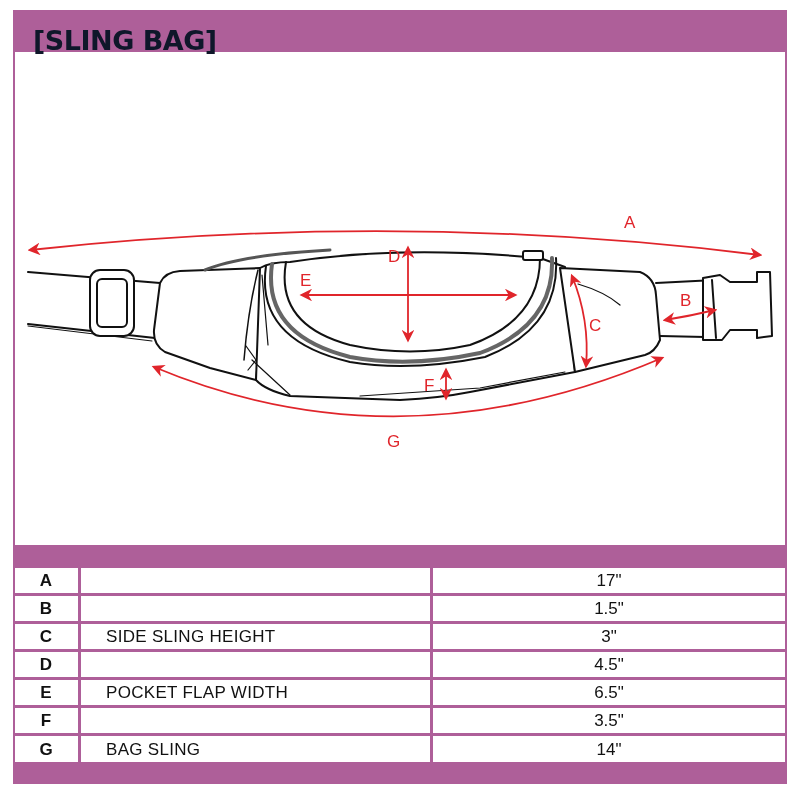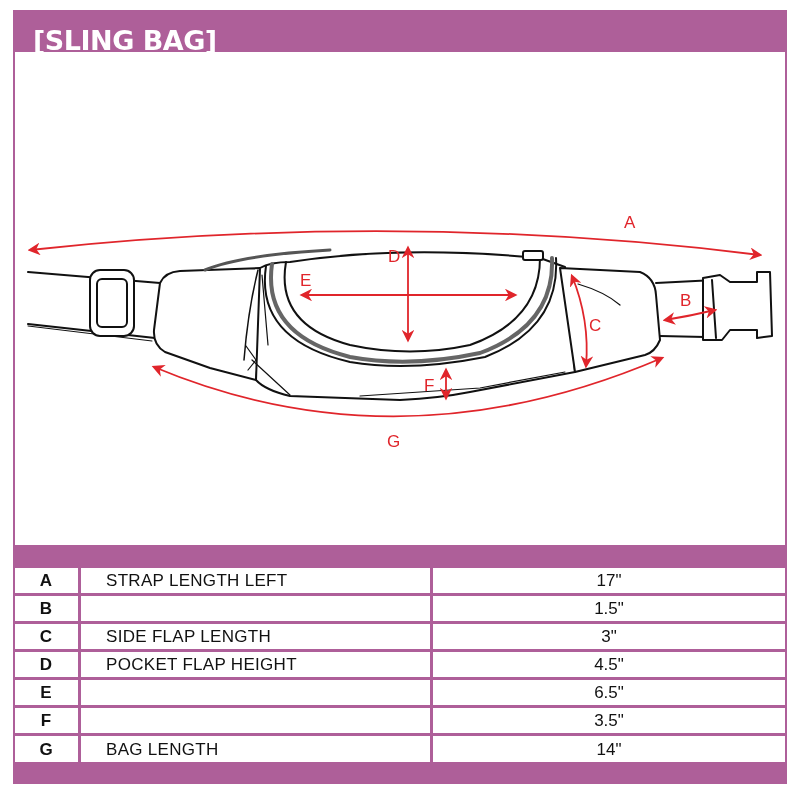--- a/index.html
+++ b/index.html
@@ -1,19 +1,19 @@
 <!DOCTYPE html>
 <html><head>
 <meta charset="utf-8">
 <style>
   html, body { margin: 0; padding: 0; background: #ffffff; }
   body { width: 800px; height: 800px; position: relative; overflow: hidden; font-family: "Liberation Sans", sans-serif; }
   .frame { position: absolute; left: 13px; top: 10px; width: 774px; height: 774px; border: 2px solid #ae5f99; box-sizing: border-box; background: #fff; }
   .title-bar { position: absolute; left: 13px; top: 10px; width: 774px; height: 42px; background: #ae5f99; }
-  .title-text { position: absolute; left: 20px; top: 14px; font-family: "DejaVu Sans", sans-serif; font-weight: bold; font-size: 27px; color: #ffffff; letter-spacing: -0.5px; line-height: 34px; }
+  .title-text { position: absolute; left: 20px; top: 14px; font-family: "DejaVu Sans", sans-serif; font-weight: bold; font-size: 27px; color: #0f172a; letter-spacing: -0.5px; line-height: 34px; }
   .diagram { position: absolute; left: 0; top: 0; width: 800px; height: 540px; }
   .table-band-top { position: absolute; left: 13px; top: 545px; width: 774px; height: 22px; background: #ae5f99; }
   .table-band-bottom { position: absolute; left: 13px; top: 762px; width: 774px; height: 22px; background: #ae5f99; }
   .spec-table { position: absolute; left: 13px; top: 565px; width: 774px; }
   .row { position: absolute; left: 0; width: 774px; border-top: 3px solid #ae5f99; box-sizing: border-box; }
   .cell { position: absolute; top: 0; height: 100%; display: flex; align-items: center; color: #111; }
   .cell-key { left: 0; width: 66px; justify-content: center; font-weight: bold; font-size: 17px; }
   .cell-label { left: 93px; width: 320px; font-size: 17px; letter-spacing: 0.3px; }
   .cell-value { left: 418px; width: 356px; justify-content: center; font-size: 17px; }
   .vline { position: absolute; top: 565px; width: 3px; height: 198px; background: #ae5f99; }
@@ -92,48 +92,47 @@
     <text x="424" y="391">F</text>
     <text x="387" y="447">G</text>
   </g>
 </svg>
 
 <div class="table-band-top"></div>
 
 <div class="spec-table">
   <div class="row" style="top:0px;height:28px;">
     <div class="cell cell-key">A</div>
-    <div class="cell cell-label">STRAP LENGTH LEFT</div>
     <div class="cell cell-value">17"</div>
   </div>
   <div class="row" style="top:28px;height:28px;">
     <div class="cell cell-key">B</div>
     <div class="cell cell-value">1.5"</div>
   </div>
   <div class="row" style="top:56px;height:28px;">
     <div class="cell cell-key">C</div>
-    <div class="cell cell-label">SIDE FLAP LENGTH</div>
+    <div class="cell cell-label">SIDE SLING HEIGHT</div>
     <div class="cell cell-value">3"</div>
   </div>
   <div class="row" style="top:84px;height:28px;">
     <div class="cell cell-key">D</div>
-    <div class="cell cell-label">POCKET FLAP HEIGHT</div>
     <div class="cell cell-value">4.5"</div>
   </div>
   <div class="row" style="top:112px;height:28px;">
     <div class="cell cell-key">E</div>
+    <div class="cell cell-label">POCKET FLAP WIDTH</div>
     <div class="cell cell-value">6.5"</div>
   </div>
   <div class="row" style="top:140px;height:28px;">
     <div class="cell cell-key">F</div>
     <div class="cell cell-value">3.5"</div>
   </div>
   <div class="row" style="top:168px;height:30px;">
     <div class="cell cell-key">G</div>
-    <div class="cell cell-label">BAG LENGTH</div>
+    <div class="cell cell-label">BAG SLING</div>
     <div class="cell cell-value">14"</div>
   </div>
 </div>
 
 <div class="vline" style="left:78px;"></div>
 <div class="vline" style="left:430px;"></div>
 
 <div class="table-band-bottom"></div>
 
 </body></html>

